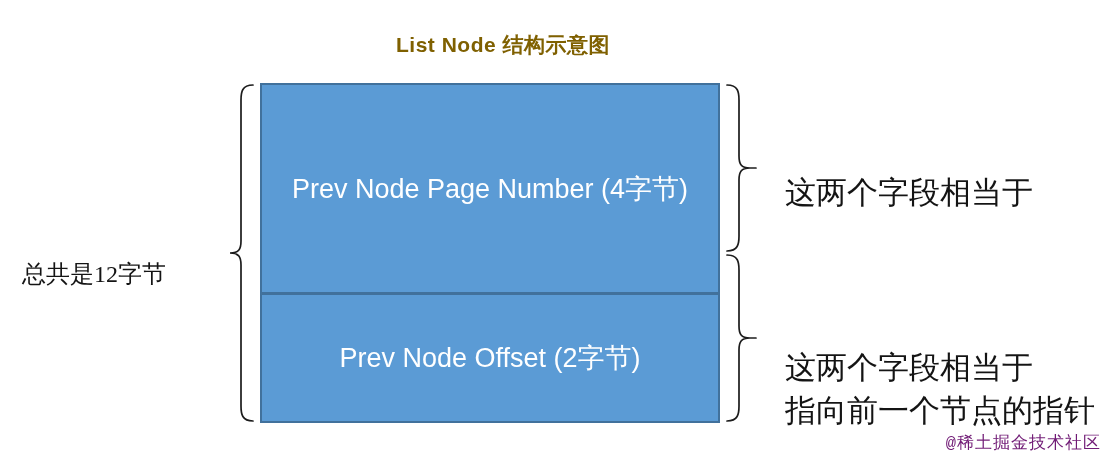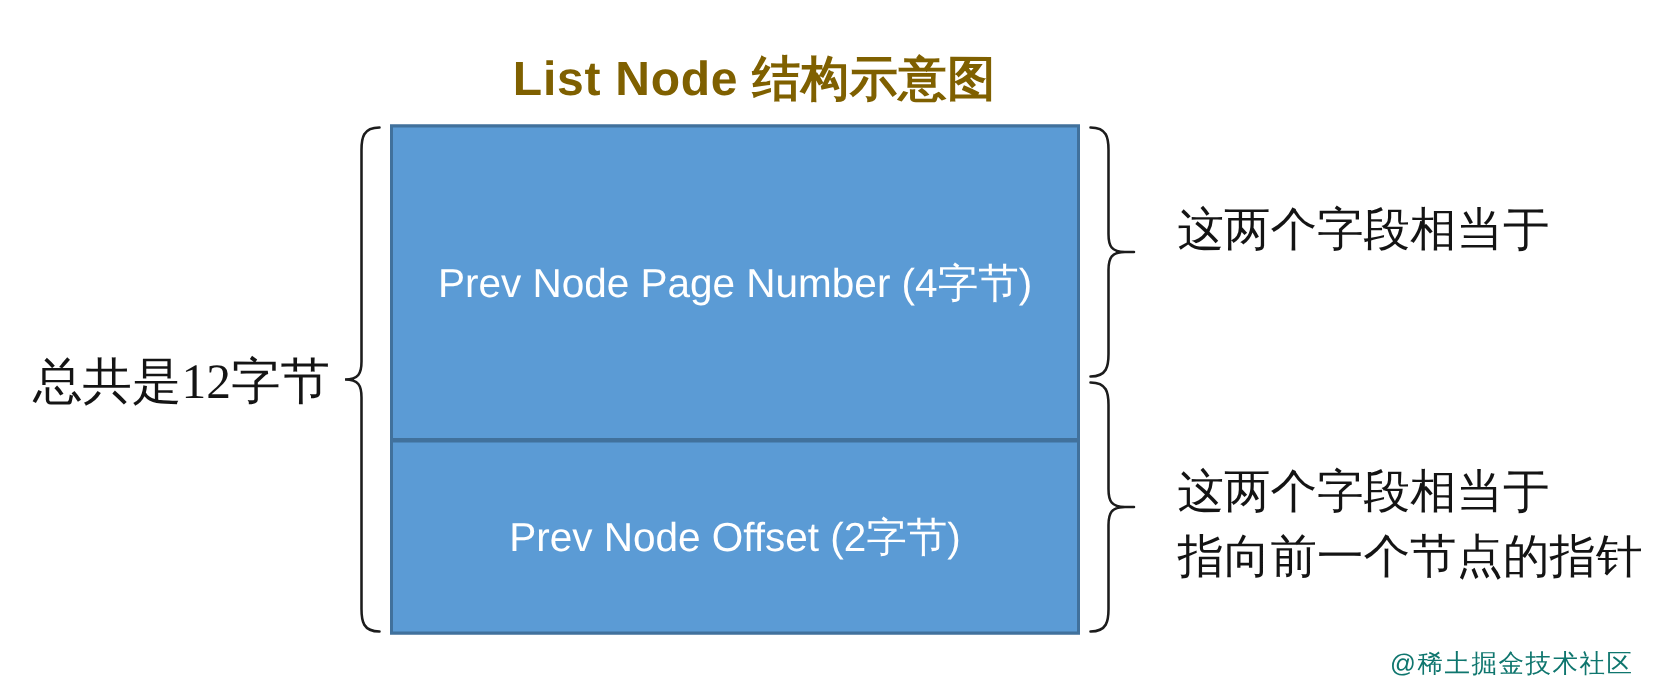--- a/index.html
+++ b/index.html
@@ -4,49 +4,50 @@
 <style>
   * { margin:0; padding:0; box-sizing:border-box; }
   body { background:#ffffff; }
   .canvas {
     position:relative; width:1115px; height:463px;
     background:#ffffff; overflow:hidden;
     font-family:"Liberation Sans", sans-serif;
   }
   .title {
     position:absolute; top:31px; left:253px; width:500px;
-    text-align:center; font-size:32px; font-weight:bold;
+    text-align:center; font-size:21px; font-weight:bold;
     color:#7F6000; letter-spacing:0.5px;
   }
   .node-box {
     position:absolute; left:260px; top:83px; width:460px; height:340px;
     background:#41719C; border:2.5px solid #41719C;
     display:flex; flex-direction:column;
   }
   .node-row {
     background:#5B9BD5; display:flex; align-items:center; justify-content:center;
     color:#ffffff; font-size:27px; flex-basis:0;
   }
   .node-row + .node-row { margin-top:3px; }
   .row-tall  { flex-grow:102; }
   .row-short { flex-grow:62; }
   .brace { position:absolute; }
   .brace svg { display:block; }
   .annot {
     position:absolute; color:#141414;
     font-family:"Liberation Serif", "DejaVu Serif", serif;
     white-space:nowrap;
+    margin-top:40px;
   }
-  .annot-left { left:22px; top:232px; font-size:33px; }
+  .annot-left { left:22px; top:218px; font-size:24px; }
   .annot-right { font-size:31px; line-height:43px; left:785px; }
   .annot-right-top { top:131px; }
   .annot-right-bottom { top:306px; }
   .watermark {
-    position:absolute; right:26px; bottom:9px;
-    font-size:17px; color:#0f766e; letter-spacing:1px;
+    position:absolute; right:14px; bottom:9px;
+    font-size:17px; color:#701a75; letter-spacing:1px;font-family:Liberation Mono, monospace;
   }
 </style>
 </head>
 <body>
 
 <div class="canvas">
 
   <div class="title">List Node 结构示意图</div>
 
   <div class="node-box">

